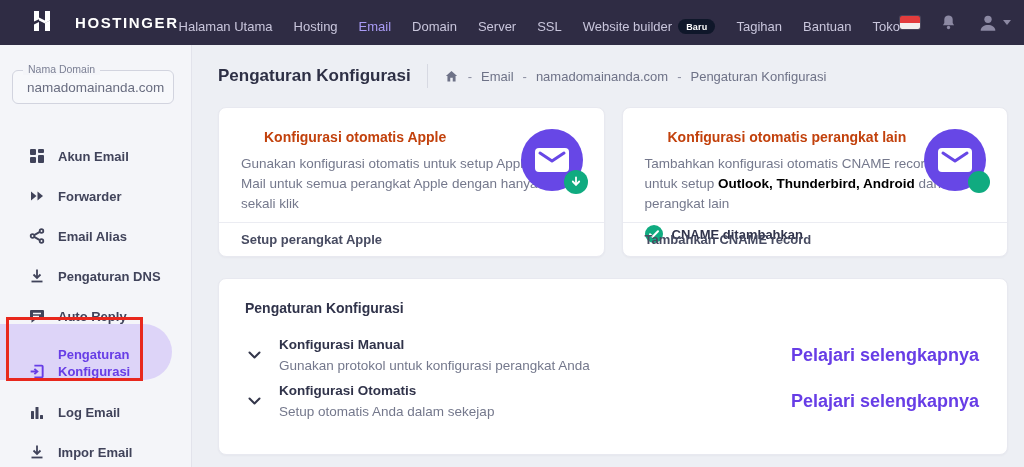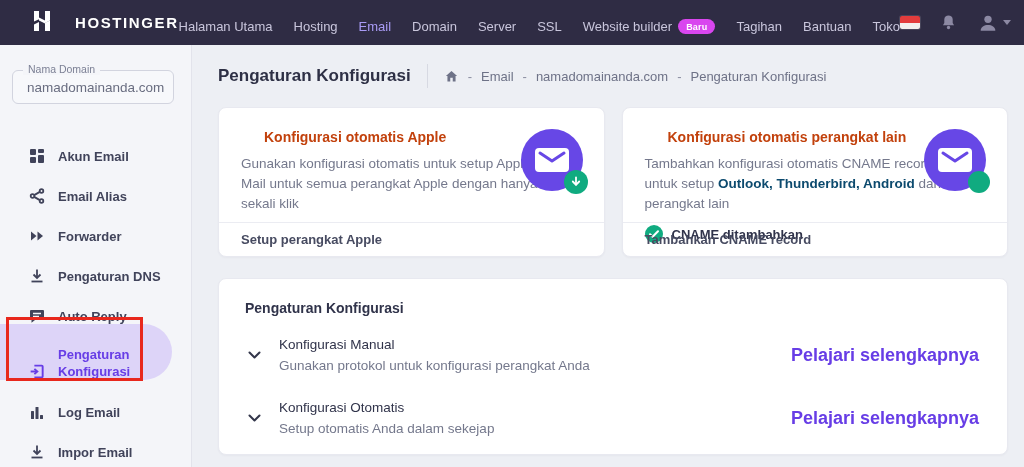--- a/index.html
+++ b/index.html
@@ -14,21 +14,21 @@
   .navbar {
     height:45px; background:#2f2c44; display:flex; align-items:center;
     padding:0 28px 0 30px; position:relative; z-index:10;
   }
   .brand { display:flex; align-items:center; gap:21px; width:218px; cursor:pointer; }
   .brand-name { color:#ffffff; font-weight:bold; font-size:15px; letter-spacing:1.6px; }
   .nav-menu { display:flex; align-items:center; gap:21px; font-size:13px;margin-top:8px; }
   .nav-item { color:#c9c6dc; cursor:pointer; white-space:nowrap; display:flex; align-items:center; }
   .nav-item.active { color:#a99bf5; }
   .nav-badge {
-    background:#d946ef; color:#fff; font-size:9px; font-weight:bold;
+    background:#0f172a; color:#fff; font-size:9px; font-weight:bold;
     padding:2.5px 8px; border-radius:9px; margin-left:6px; letter-spacing:.2px;
   }
   .nav-right { margin-left:auto; display:flex; align-items:center; gap:19px; }
   .flag { width:20px; height:13px; border-radius:2px; overflow:hidden; cursor:pointer;
           box-shadow:0 0 0 1px rgba(255,255,255,.12); }
   .flag .top { height:50%; background:#e23c3c; }
   .flag .bottom { height:50%; background:#f2f0ee; }
   .icon-btn { cursor:pointer; display:flex; align-items:center; }
   .caret { width:0; height:0; border-left:4px solid transparent; border-right:4px solid transparent;
            border-top:5px solid #8c89a3; margin-left:4px; }
@@ -76,21 +76,21 @@
   .crumb-sep { color:#8a8da0; }
 
   .cards-row { display:flex; gap:17px; }
   .card {
     flex:1; height:150px; background:#ffffff; border:1px solid #e8e9f0; border-radius:8px;
     position:relative; box-shadow:0 1px 2px rgba(40,40,70,.04);
   }
   .card-body { padding:21px 22px 0; }
   .card-title { font-size:14px; font-weight:bold; color:#c2410c; margin-bottom:9px;padding-left:23px; }
   .card-desc { font-size:13.5px; color:#74788c; line-height:20px; max-width:298px; }
-  .card-desc b { color:#0c4a6e; }
+  .card-desc b { color:#000000; }
   .status-row { display:flex; align-items:center; gap:9px; margin-top:11px;
                 font-size:13px; font-weight:bold; color:#30334a; }
   .icon-circle {
     position:absolute; top:21px; right:21px; width:62px; height:62px; border-radius:50%;
     background:#6747e6; display:flex; align-items:center; justify-content:center;
   }
   .badge-dl {
     position:absolute; bottom:-3px; right:-5px; width:24px; height:24px; border-radius:50%;
     background:#10ab80; display:flex; align-items:center; justify-content:center;
   }
@@ -106,21 +106,21 @@
 
   .panel {
     margin-top:21px; height:177px; background:#ffffff; border:1px solid #e8e9f0;
     border-radius:8px; padding:21px 26px; box-shadow:0 1px 2px rgba(40,40,70,.04);
   }
   .panel-title { font-size:14px; font-weight:bold; color:#30334a; }
   .acc-row { display:flex; align-items:center; margin-top:21px; }
   .acc-chevron { width:18px; display:flex; align-items:center; justify-content:center;
                  cursor:pointer; flex-shrink:0; }
   .acc-text { margin-left:16px; }
-  .acc-title { font-size:13.5px; font-weight:normal; color:#30334a; margin-bottom:6px; }
+  .acc-title { font-size:13.5px; font-weight:bold; color:#30334a; margin-bottom:6px; }
   .acc-sub { font-size:13.5px; color:#74788c; }
   .acc-link { margin-left:auto; padding-right:2px; font-size:18px; font-weight:bold;
               color:#673de6; cursor:pointer; white-space:nowrap; }
 </style>
 </head>
 <body>
 
 <div class="navbar">
   <div class="brand">
     <span>
@@ -187,37 +187,37 @@
             <rect x="1" y="1" width="6" height="6" rx="1"></rect>
               <rect x="9" y="1" width="6" height="4" rx="1"></rect>
             <rect x="1" y="9" width="6" height="6" rx="1"></rect>
               <rect x="9" y="7" width="6" height="8" rx="1"></rect>
           </svg>
         </span>
         <span class="label">Akun Email</span>
       </div>
       <div class="side-item">
         <span class="si-icon">
+          <svg width="16" height="16" viewBox="0 0 16 16" fill="#40435a">
+            <path d="M2 3.5l5.5 4.5L2 12.5z"></path>
+              <path d="M8.5 3.5L14 8l-5.5 4.5z"></path>
+          </svg>
+        </span>
+        <span class="label">Forwarder</span>
+      </div>
+      <div class="side-item">
+        <span class="si-icon">
           <svg width="16" height="16" viewBox="0 0 16 16" fill="none" stroke="#40435a" stroke-width="1.8">
             <circle cx="12.5" cy="3" r="1.8"></circle>
               <circle cx="3.5" cy="8" r="1.8"></circle>
               <circle cx="12.5" cy="13" r="1.8"></circle>
             <path d="M5.2 7.1l5.6-3.2M5.2 8.9l5.6 3.2"></path>
           </svg>
         </span>
         <span class="label">Email Alias</span>
-      </div>
-      <div class="side-item">
-        <span class="si-icon">
-          <svg width="16" height="16" viewBox="0 0 16 16" fill="#40435a">
-            <path d="M2 3.5l5.5 4.5L2 12.5z"></path>
-              <path d="M8.5 3.5L14 8l-5.5 4.5z"></path>
-          </svg>
-        </span>
-        <span class="label">Forwarder</span>
       </div>
       <div class="side-item">
         <span class="si-icon">
           <svg width="16" height="16" viewBox="0 0 16 16" fill="none" stroke="#40435a" stroke-width="1.8">
             <path d="M8 1.5v8"></path>
               <path d="M4.5 6.5L8 10l3.5-3.5"></path>
               <path d="M2.5 13.5h11"></path>
           </svg>
         </span>
         <span class="label">Pengaturan DNS</span>
@@ -342,21 +342,21 @@
             <path d="M1.5 1.5l5 5 5-5"></path>
           </svg>
         </span>
         <span class="acc-text">
           <div class="acc-title">Konfigurasi Manual</div>
           <div class="acc-sub">Gunakan protokol untuk konfigurasi perangkat Anda</div>
         </span>
         <span class="acc-link">Pelajari selengkapnya</span>
       </div>
 
-      <div class="acc-row" style="margin-top:27px">
+      <div class="acc-row" style="margin-top:10px">
         <span class="acc-chevron">
           <svg width="13" height="9" viewBox="0 0 13 9" fill="none" stroke="#33364a" stroke-width="2" stroke-linecap="round" stroke-linejoin="round">
             <path d="M1.5 1.5l5 5 5-5"></path>
           </svg>
         </span>
         <span class="acc-text">
           <div class="acc-title">Konfigurasi Otomatis</div>
           <div class="acc-sub">Setup otomatis Anda dalam sekejap</div>
         </span>
         <span class="acc-link">Pelajari selengkapnya</span>

